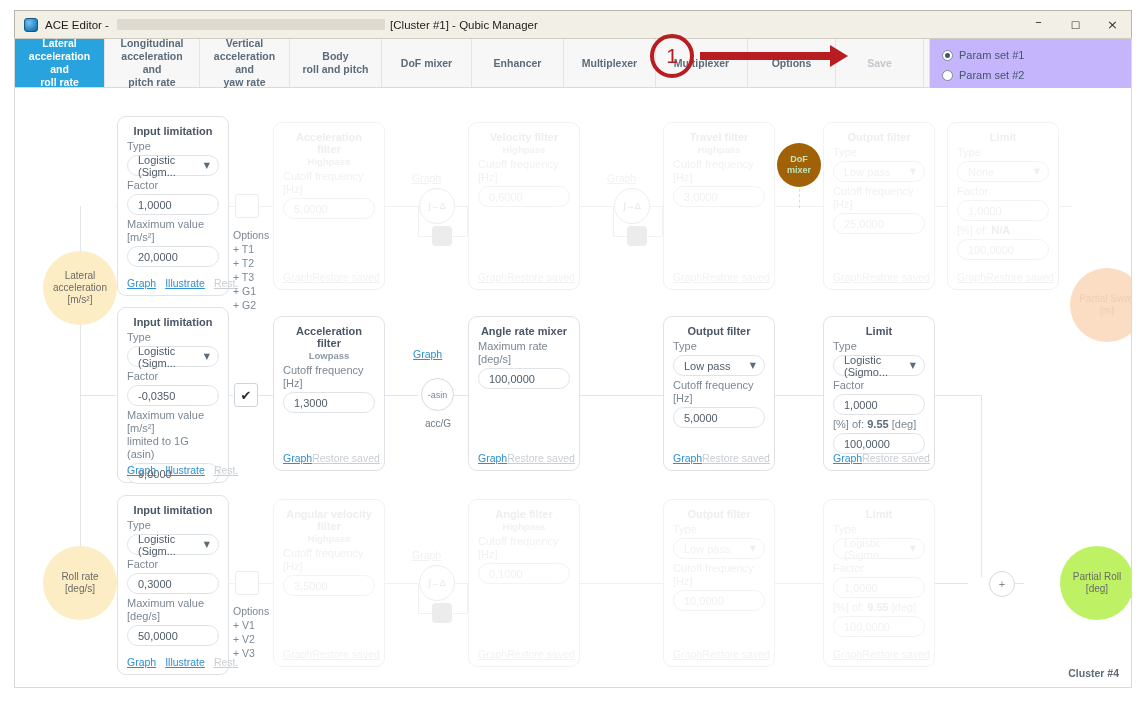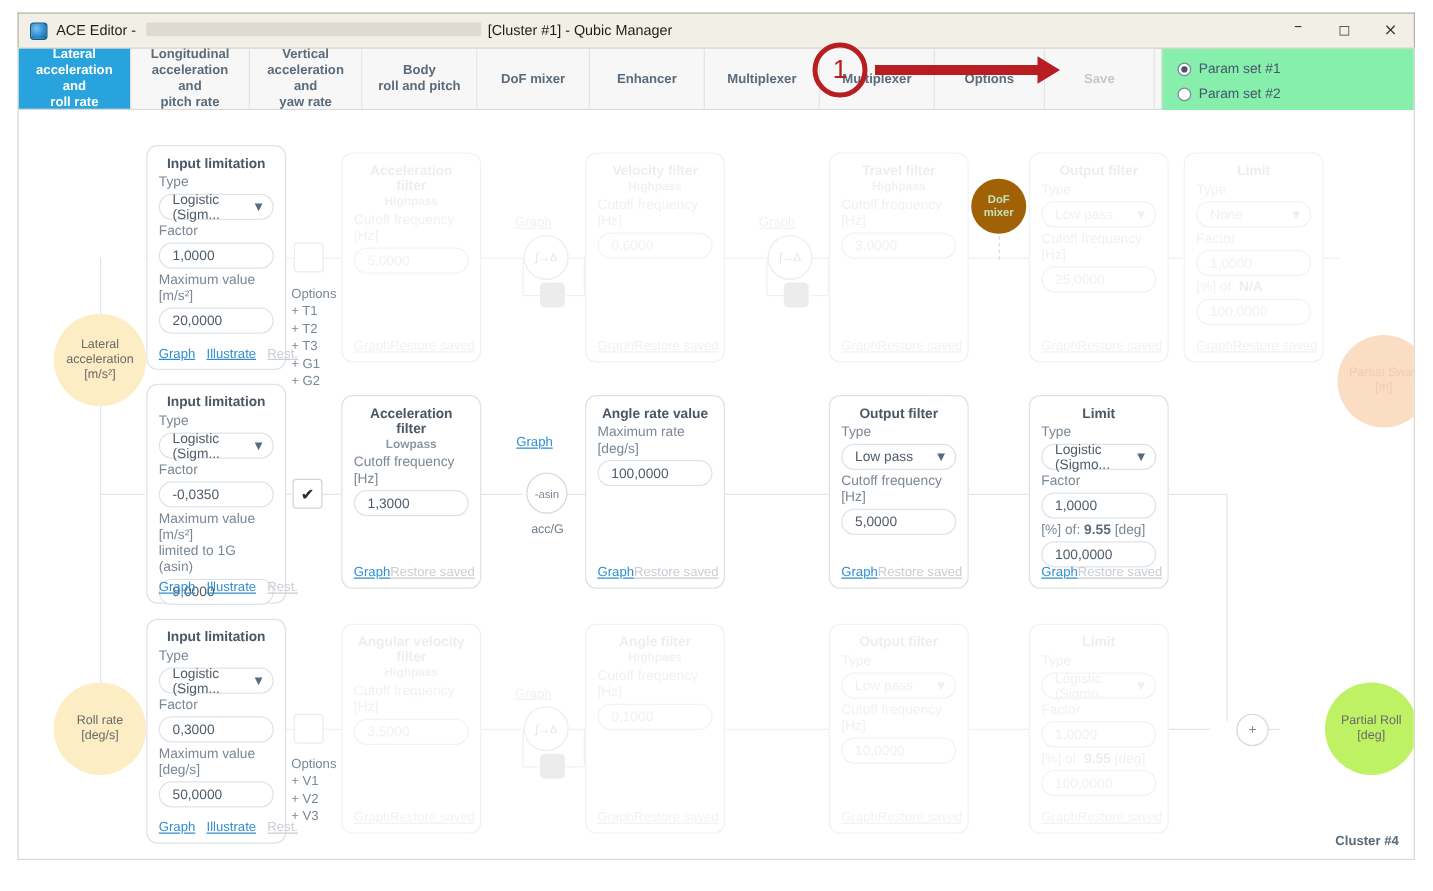--- a/index.html
+++ b/index.html
@@ -86,21 +86,21 @@
   .tab-w6 { width: 92px; }
   .tab-w7 { width: 92px; }
   .tab-w8 { width: 92px; }
   .tab-w9 { width: 88px; }
   .tab-w10 { width: 88px; }
 
   .paramsets {
     position: absolute; right: 0; top: 0; height: 50px; width: 202px;
     border-left: 1px solid #e0e0e0;
     padding: 7px 0 0 12px;
-    background: #86efac;
+    background: #c4b5fd;
   }
   .radio-row {
     display: flex; align-items: center; height: 18px; margin-bottom: 2px;
     font-size: 11px; color: #46566a;
   }
   .radio {
     width: 11px; height: 11px; border-radius: 50%;
     border: 1px solid #7d8a97; background: #fff;
     margin-right: 6px; position: relative; flex: none;
   }
@@ -525,21 +525,21 @@
       <div class="sub">Lowpass</div>
       <div class="fld-label">Cutoff frequency [Hz]</div>
       <div class="input">1,3000</div>
       <div class="links spread">
         <span class="lnk">Graph</span>
         <span class="lnk off">Restore saved</span>
       </div>
     </div>
 
     <div class="card" style="left:453px; top:228px; width:112px; height:155px;">
-      <h4>Angle rate value</h4>
+      <h4>Angle rate mixer</h4>
       <div class="fld-label">Maximum rate [deg/s]</div>
       <div class="input">100,0000</div>
       <div class="links spread">
         <span class="lnk">Graph</span>
         <span class="lnk off">Restore saved</span>
       </div>
     </div>
 
     <div class="card" style="left:648px; top:228px; width:112px; height:155px;">
       <h4>Output filter</h4>

